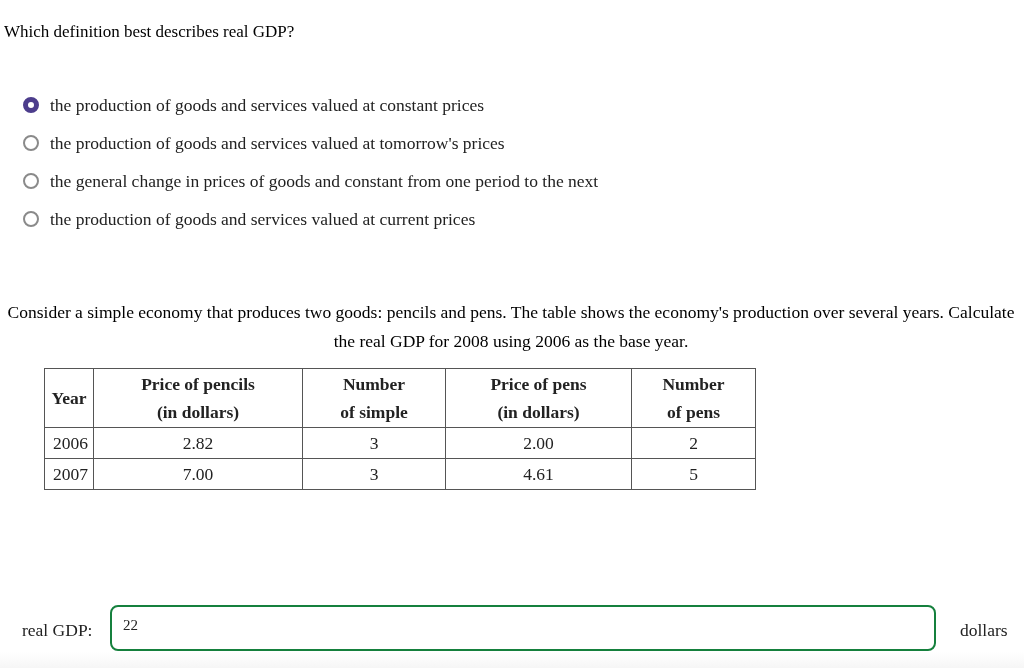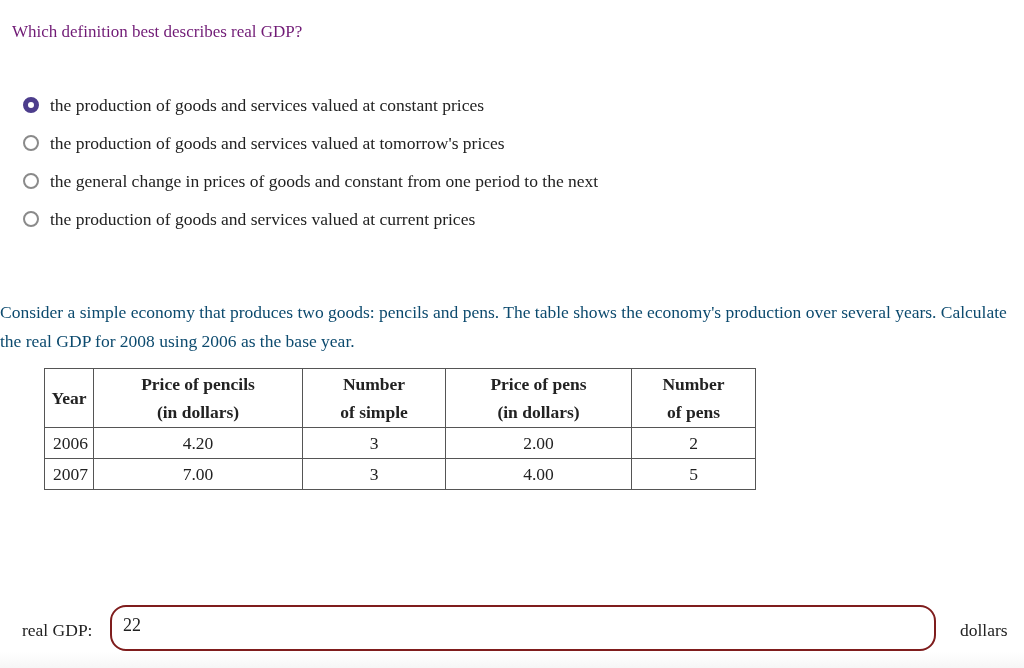--- a/index.html
+++ b/index.html
@@ -3,41 +3,41 @@
   <meta charset="utf-8">
   <style>
     html, body { margin: 0; padding: 0; }
     body {
       width: 1024px; height: 668px; position: relative; overflow: hidden;
       background: #ffffff;
       font-family: "Liberation Serif", "DejaVu Serif", serif;
       color: #222;
     }
     .question-title {
-      position: absolute; left: 12px; top: 22px;
-      font-size: 17px; color: #701a75;
+      position: absolute; left: 4px; top: 22px;
+      font-size: 17px; color: #000000;
     }
     .options {
       position: absolute; left: 23px; top: 86px;
     }
     .option {
       display: flex; align-items: center; height: 38px;
       font-size: 17.5px; color: #222; cursor: pointer;
     }
     .radio {
       width: 16px; height: 16px; border-radius: 50%;
       border: 2px solid #8a8a8a; box-sizing: border-box;
       margin-right: 11px; flex: none; background: #fff;
     }
     .radio.checked {
       border: 5px solid #4c3d8c; background: #fff;
     }
     .problem {
       position: absolute; left: 0; top: 298px; width: 1022px;
-      font-size: 17.5px; line-height: 29px; color: #0c4a6e;
+      font-size: 17.5px; line-height: 29px; color: #000000; text-align: center;
     }
     table.data-table {
       position: absolute; left: 44px; top: 368px;
       border-collapse: collapse; font-size: 17.5px;
       border: 1px solid #333;
     }
     table.data-table th, table.data-table td {
       border: 1px solid #555; padding: 0 5px; text-align: center;
     }
     table.data-table th { font-weight: bold; line-height: 28px; padding-top: 1px; padding-bottom: 1px; }
@@ -46,23 +46,23 @@
     .col-year { width: 37px; margin-left: 40px; }
     .col-pp { width: 198px; }
     .col-np { width: 132px; }
     .col-pe { width: 175px; }
     .col-ne { width: 113px; }
     .answer-label {
       position: absolute; left: 5px; top: 620px; font-size: 17.5px; color: #222; margin-left: 17px;
     }
     .answer-input {
       position: absolute; left: 110px; top: 605px; width: 826px; height: 46px;
-      box-sizing: border-box; border: 2px solid #7f1d1d; border-radius: 16px;
+      box-sizing: border-box; border: 2px solid #15803d; border-radius: 8px;
       font-family: "Liberation Serif", "DejaVu Serif", serif;
-      font-size: 18px; color: #222; padding: 0 0 6px 11px; background: #fff; outline: none;
+      font-size: 15px; color: #222; padding: 0 0 6px 11px; background: #fff; outline: none;
     }
     .unit-label {
       position: absolute; left: 960px; top: 620px; font-size: 17.5px; color: #222;
     }
     .bottom-fade {
       position: absolute; left: 0; top: 652px; width: 1024px; height: 16px;
       background: linear-gradient(#ffffff, #f6f6f6);
     }
   </style>
 </head>
@@ -111,30 +111,30 @@
       </th>
       <th class="col-ne">
         <span>Number</span><br>
         <span>of pens</span>
       </th>
     </tr>
   </thead>
   <tbody>
     <tr>
       <td class="year">2006</td>
-      <td>4.20</td>
+      <td>2.82</td>
       <td>3</td>
       <td>2.00</td>
       <td>2</td>
     </tr>
     <tr>
       <td class="year">2007</td>
       <td>7.00</td>
       <td>3</td>
-      <td>4.00</td>
+      <td>4.61</td>
       <td>5</td>
     </tr>
   </tbody>
 </table>
 
 <div class="answer-label">real GDP:</div>
 <input class="answer-input" type="text" value="22" style="">
 <div class="unit-label">dollars</div>
 
 <div class="bottom-fade"></div>

